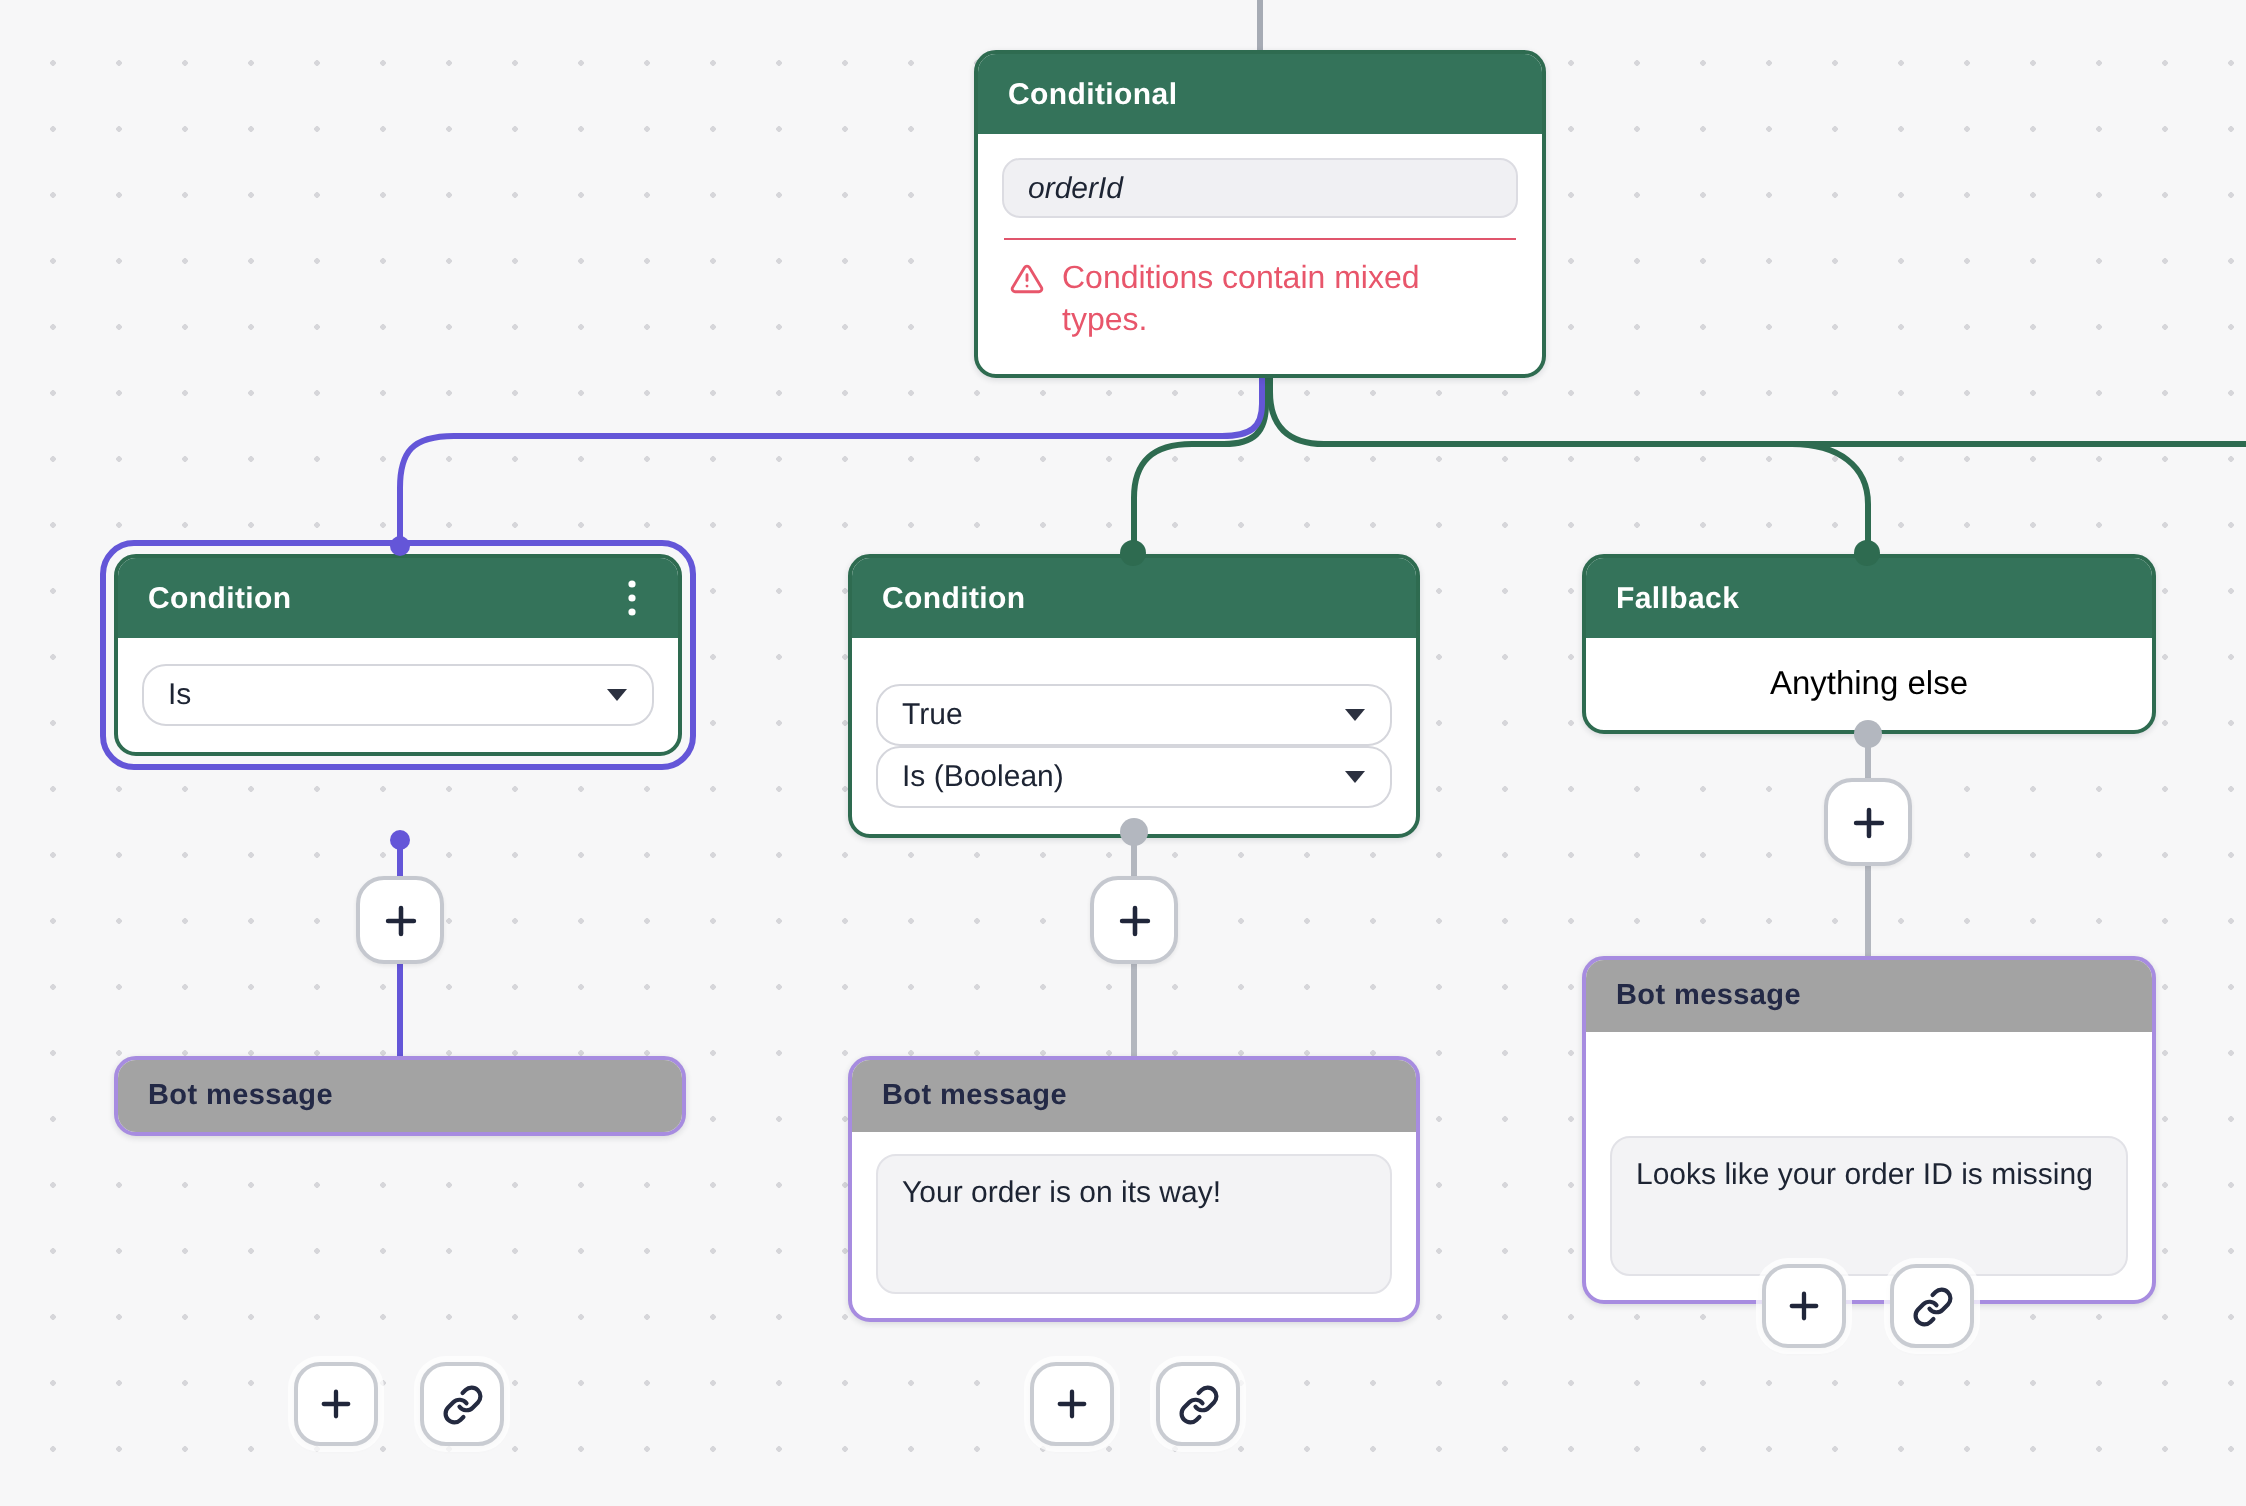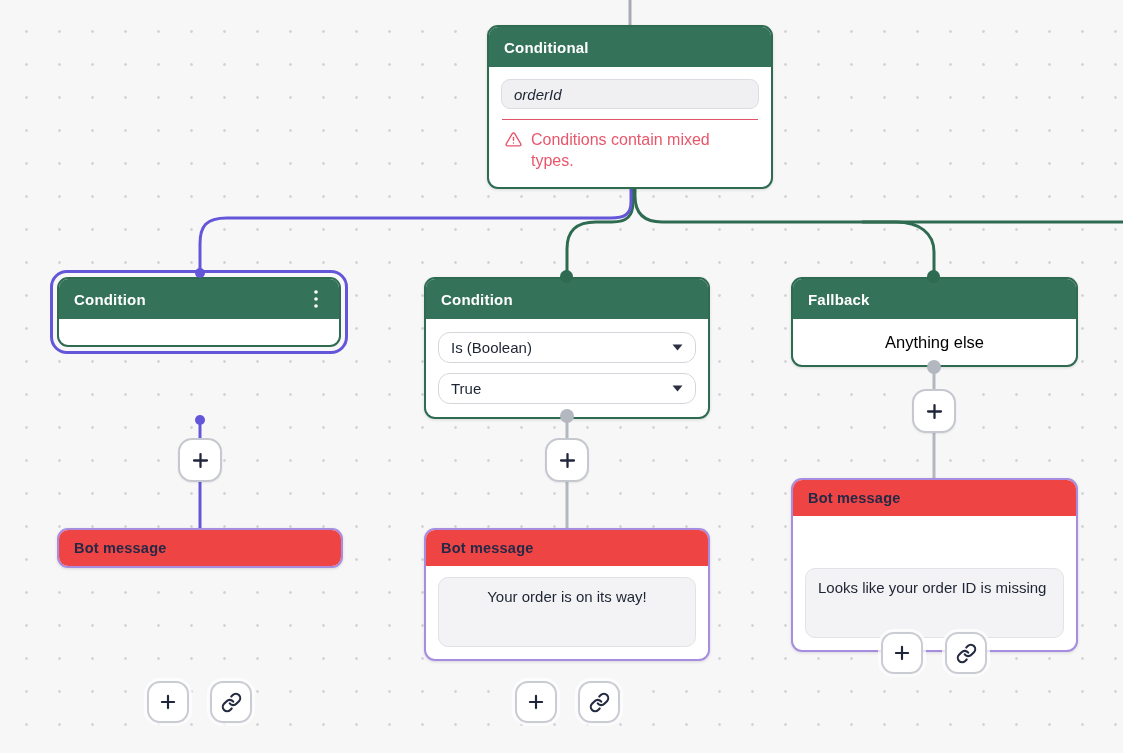--- a/index.html
+++ b/index.html
@@ -23,21 +23,21 @@
     box-shadow:0 1px 3px rgba(25,35,50,.14);
     overflow:hidden;
   }
   .node.purple { border-color:#A78CE0; }
 
   .hdr {
     height:40px; display:flex; align-items:center; justify-content:space-between;
     padding:0 15px; background:#34735A; color:#fff;
     font-size:15px; font-weight:bold; letter-spacing:.2px;
   }
-  .hdr.purple { background:#ef4444; color:#232946; height:36px; font-size:14.5px;align-items:center; }
+  .hdr.purple { background:#a3a3a3; color:#232946; height:36px; font-size:14.5px;align-items:center; }
 
   .body { padding:12px; }
 
   .input {
     height:30px; display:flex; align-items:center; padding:0 12px;
     background:#f0f0f3; border:1.5px solid #e0e0e6; border-radius:12px;
     font-size:15px; color:#1d2433; white-space:nowrap; overflow:hidden;font-style:italic;
   }
   .input.sq { border-radius:9px; border-color:#dcdce2; }
 
@@ -138,62 +138,68 @@
         <span>Condition</span>
         <span class="kebab">
           <svg width="4" height="18" viewBox="0 0 4 18">
             <circle cx="2" cy="2" r="1.8" fill="#fff"></circle>
               <circle cx="2" cy="9" r="1.8" fill="#fff"></circle>
               <circle cx="2" cy="16" r="1.8" fill="#fff"></circle>
           </svg>
         </span>
       </div>
       <div class="body" style="padding:13px 12px;">
+        <div class="dropdown">
+          <span>Is</span>
+          <svg width="11" height="7" viewBox="0 0 11 7">
+              <polygon points="0.5,0.5 10.5,0.5 5.5,6.5" fill="#2c3140"></polygon>
+            </svg>
+        </div>
       </div>
     </div>
   </div>
 
   <div class="node" style="left:424px; top:277px; width:286px;">
     <div class="hdr">
       <span>Condition</span>
     </div>
     <div class="body" style="padding:13px 12px;">
+      <div class="dropdown row-gap">
+        <span>True</span>
+        <svg width="11" height="7" viewBox="0 0 11 7">
+            <polygon points="0.5,0.5 10.5,0.5 5.5,6.5" fill="#2c3140"></polygon>
+          </svg>
+      </div>
       <div class="dropdown">
         <span>Is (Boolean)</span>
         <svg width="11" height="7" viewBox="0 0 11 7">
             <polygon points="0.5,0.5 10.5,0.5 5.5,6.5" fill="#2c3140"></polygon>
           </svg>
       </div>
-      <div class="dropdown row-gap">
-        <span>True</span>
-        <svg width="11" height="7" viewBox="0 0 11 7">
-            <polygon points="0.5,0.5 10.5,0.5 5.5,6.5" fill="#2c3140"></polygon>
-          </svg>
-      </div>
     </div>
   </div>
 
   <div class="node" style="left:791px; top:277px; width:287px;">
     <div class="hdr">
       <span>Fallback</span>
     </div>
     <div class="fallback-body">Anything else</div>
   </div>
 
   <div class="node purple" style="left:57px; top:528px; width:286px;">
     <div class="hdr purple">
       <span>Bot message</span>
     </div>
   </div>
 
   <div class="node purple" style="left:424px; top:528px; width:286px;">
     <div class="hdr purple">
       <span>Bot message</span>
     </div>
-    <div class="body" style="padding:11px 12px 12px;text-align:center;">
+    <div class="body" style="padding:11px 12px 12px;">
       <div class="textarea">
         <span>Your order is on its way!</span>
       </div>
     </div>
   </div>
 
   <div class="node purple" style="left:791px; top:478px; width:287px;">
     <div class="hdr purple">
       <span>Bot message</span>
     </div>

